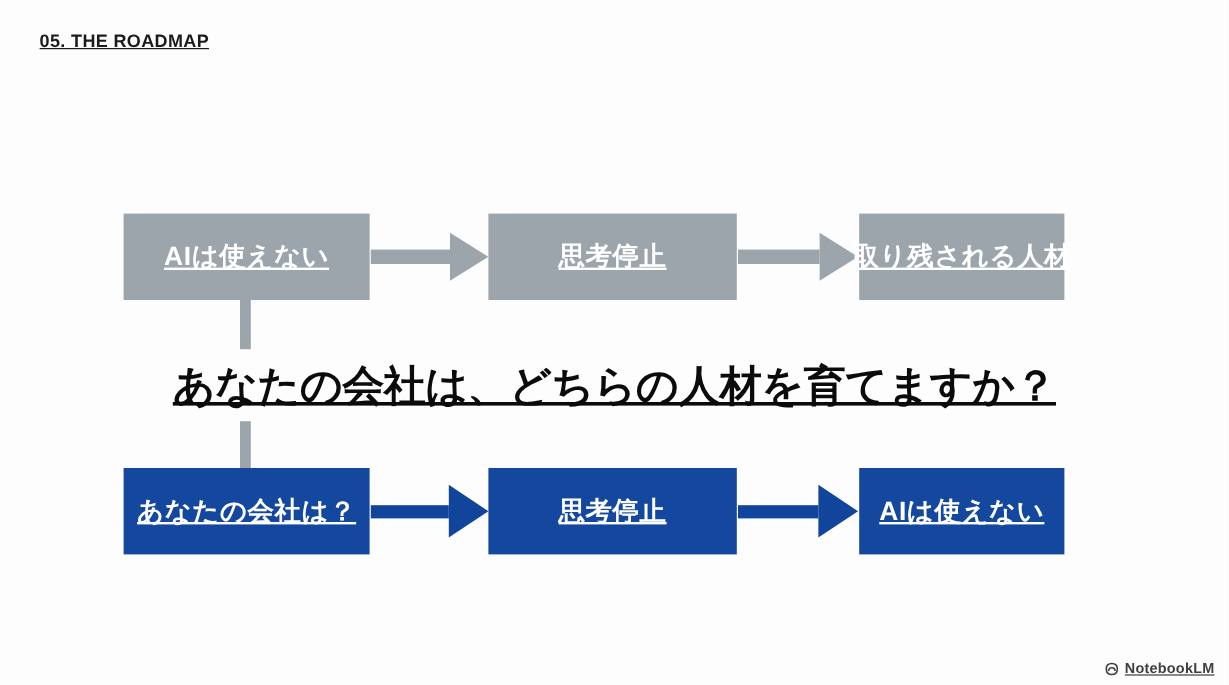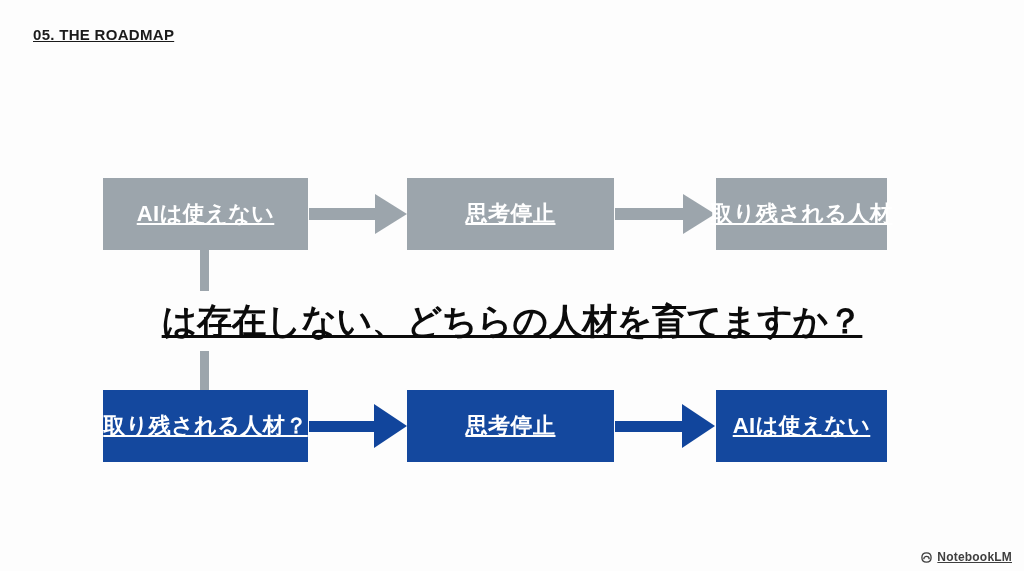--- a/index.html
+++ b/index.html
@@ -107,24 +107,24 @@
     <div class="abs arrow gray a2">
       <div class="shaft"></div>
       <div class="head"></div>
     </div>
     <div class="abs node gray c3">取り残される人材</div>
   </div>
 
   <div class="abs connector seg1"></div>
   <div class="abs connector seg2"></div>
 
-  <div class="abs question">は存在しない、どちらの人材を育てますか？</div>
+  <div class="abs question">あなたの会社は、どちらの人材を育てますか？</div>
 
   <div class="row-bottom">
-    <div class="abs node blue c1">取り残される人材？</div>
+    <div class="abs node blue c1">あなたの会社は？</div>
     <div class="abs arrow blue a1">
       <div class="shaft"></div>
       <div class="head"></div>
     </div>
     <div class="abs node blue c2">思考停止</div>
     <div class="abs arrow blue a2">
       <div class="shaft"></div>
       <div class="head"></div>
     </div>
     <div class="abs node blue c3">AIは使えない</div>

